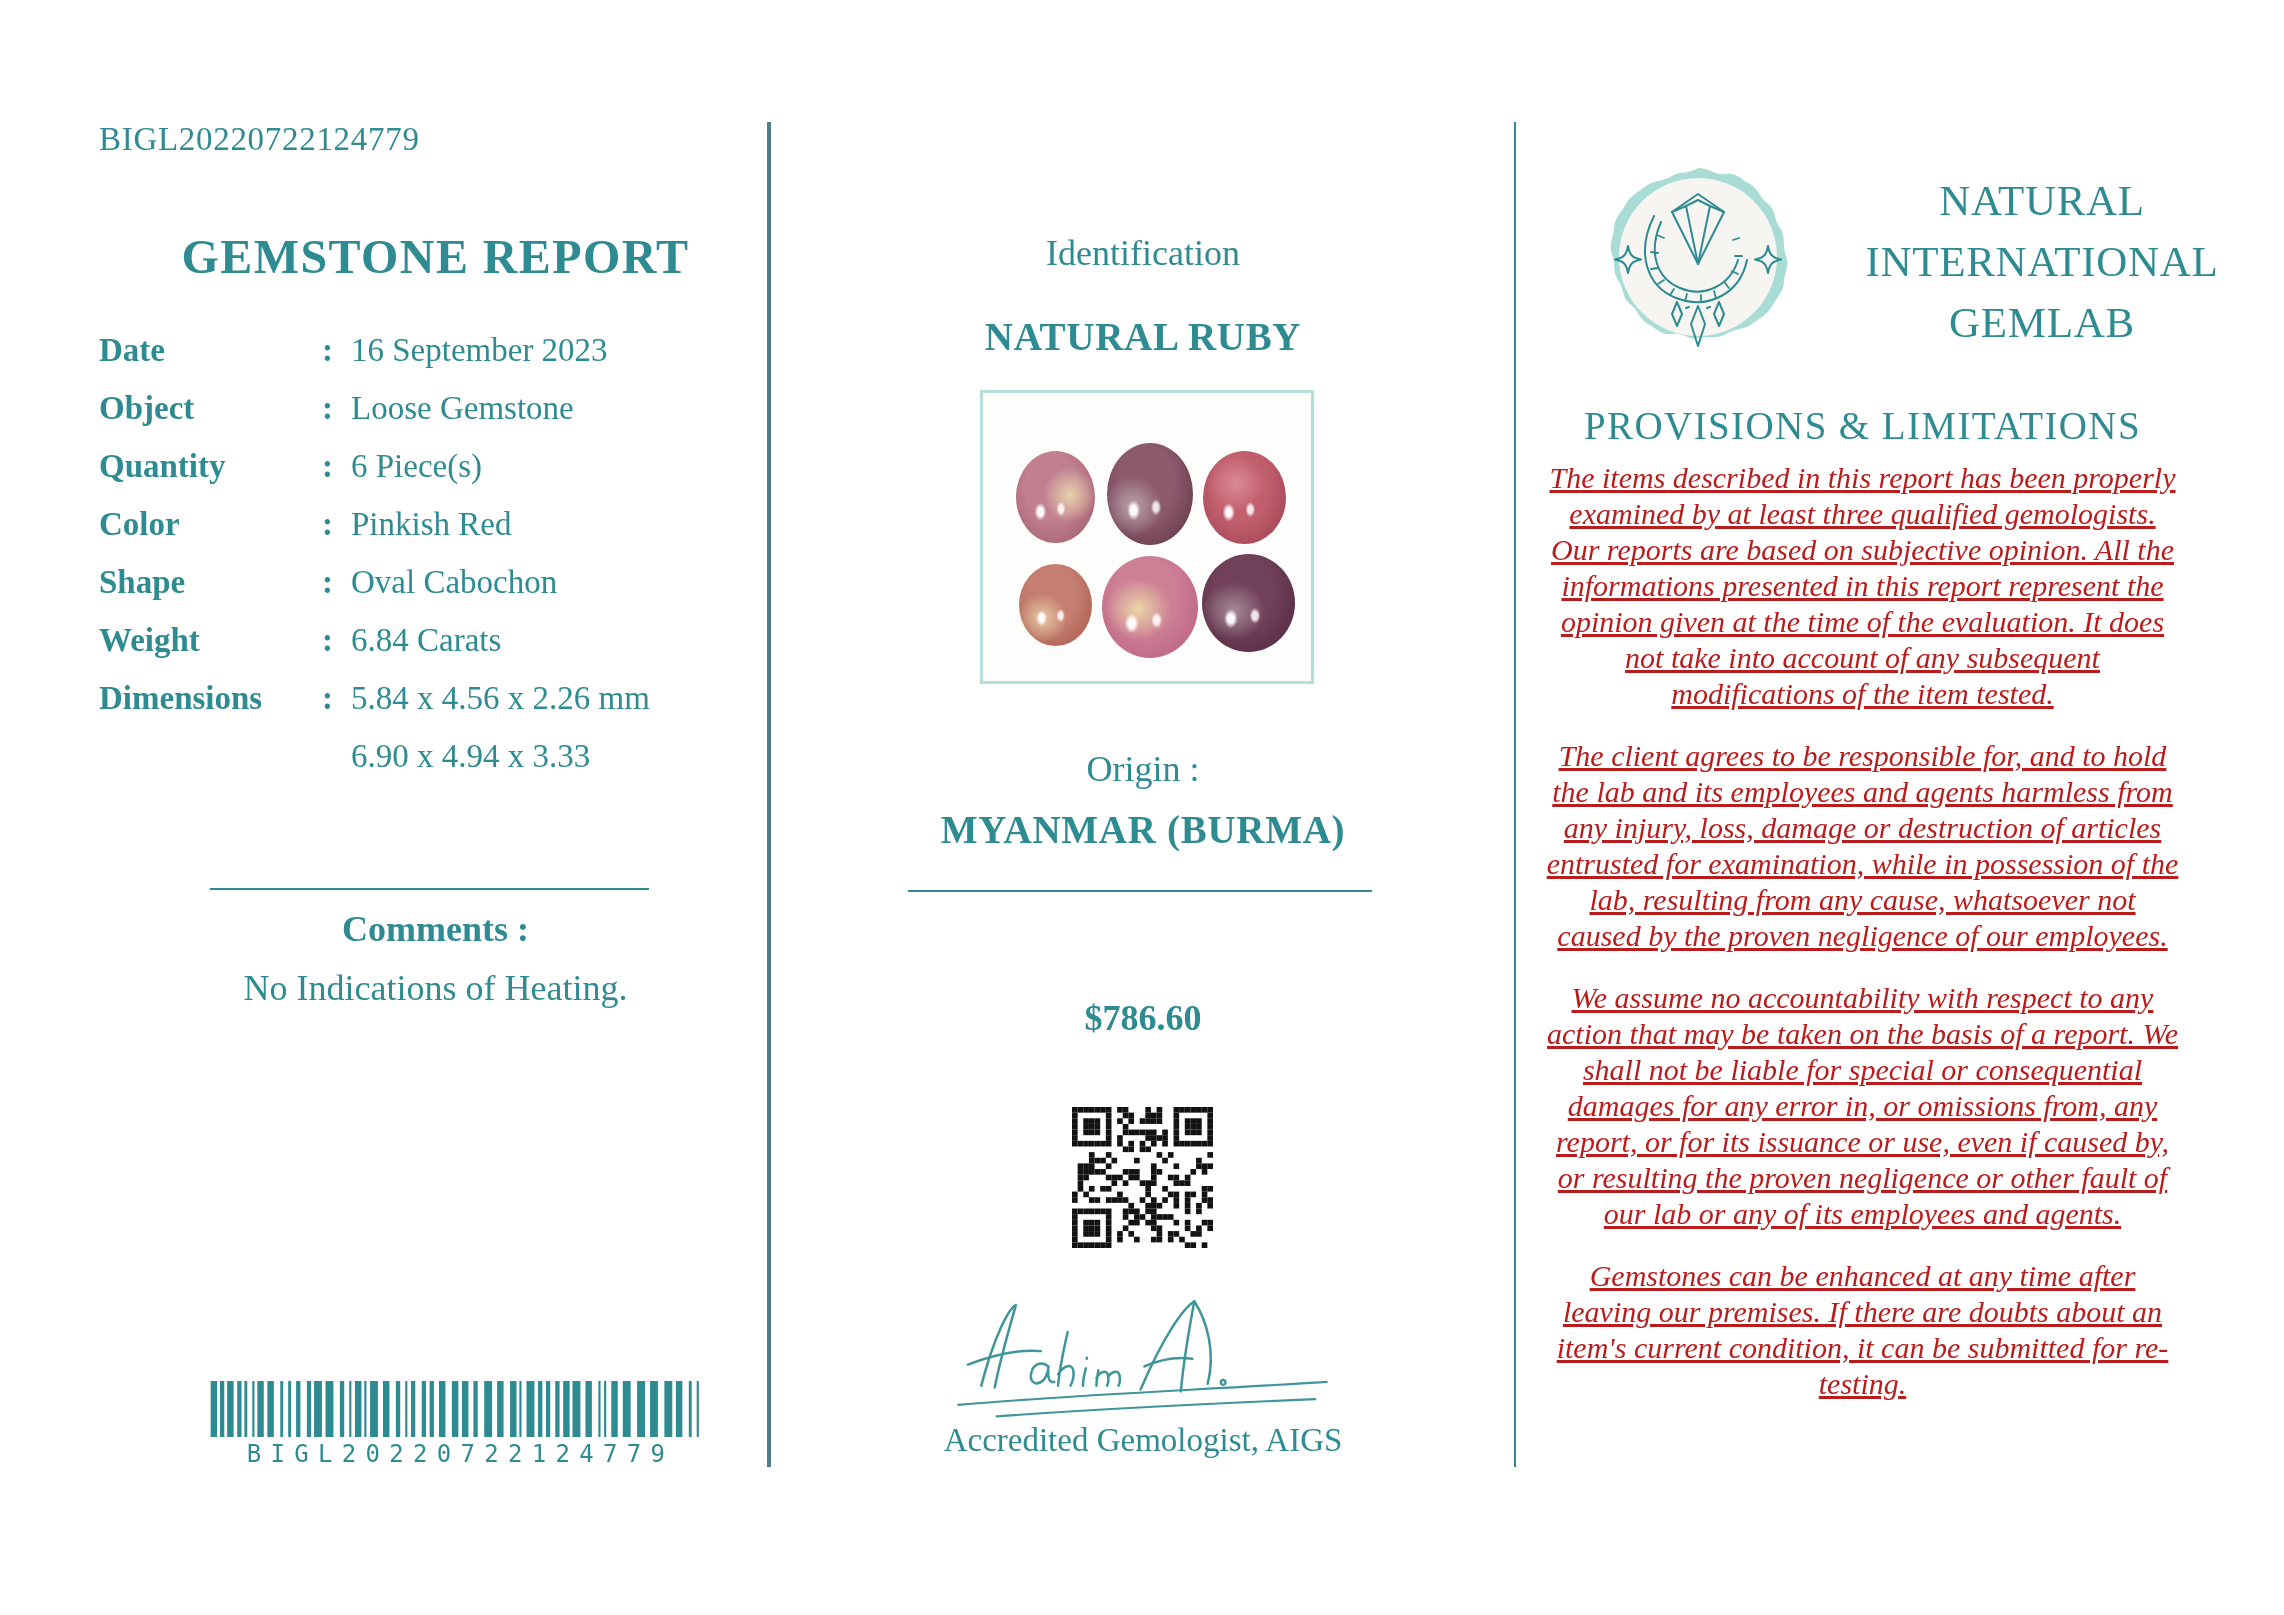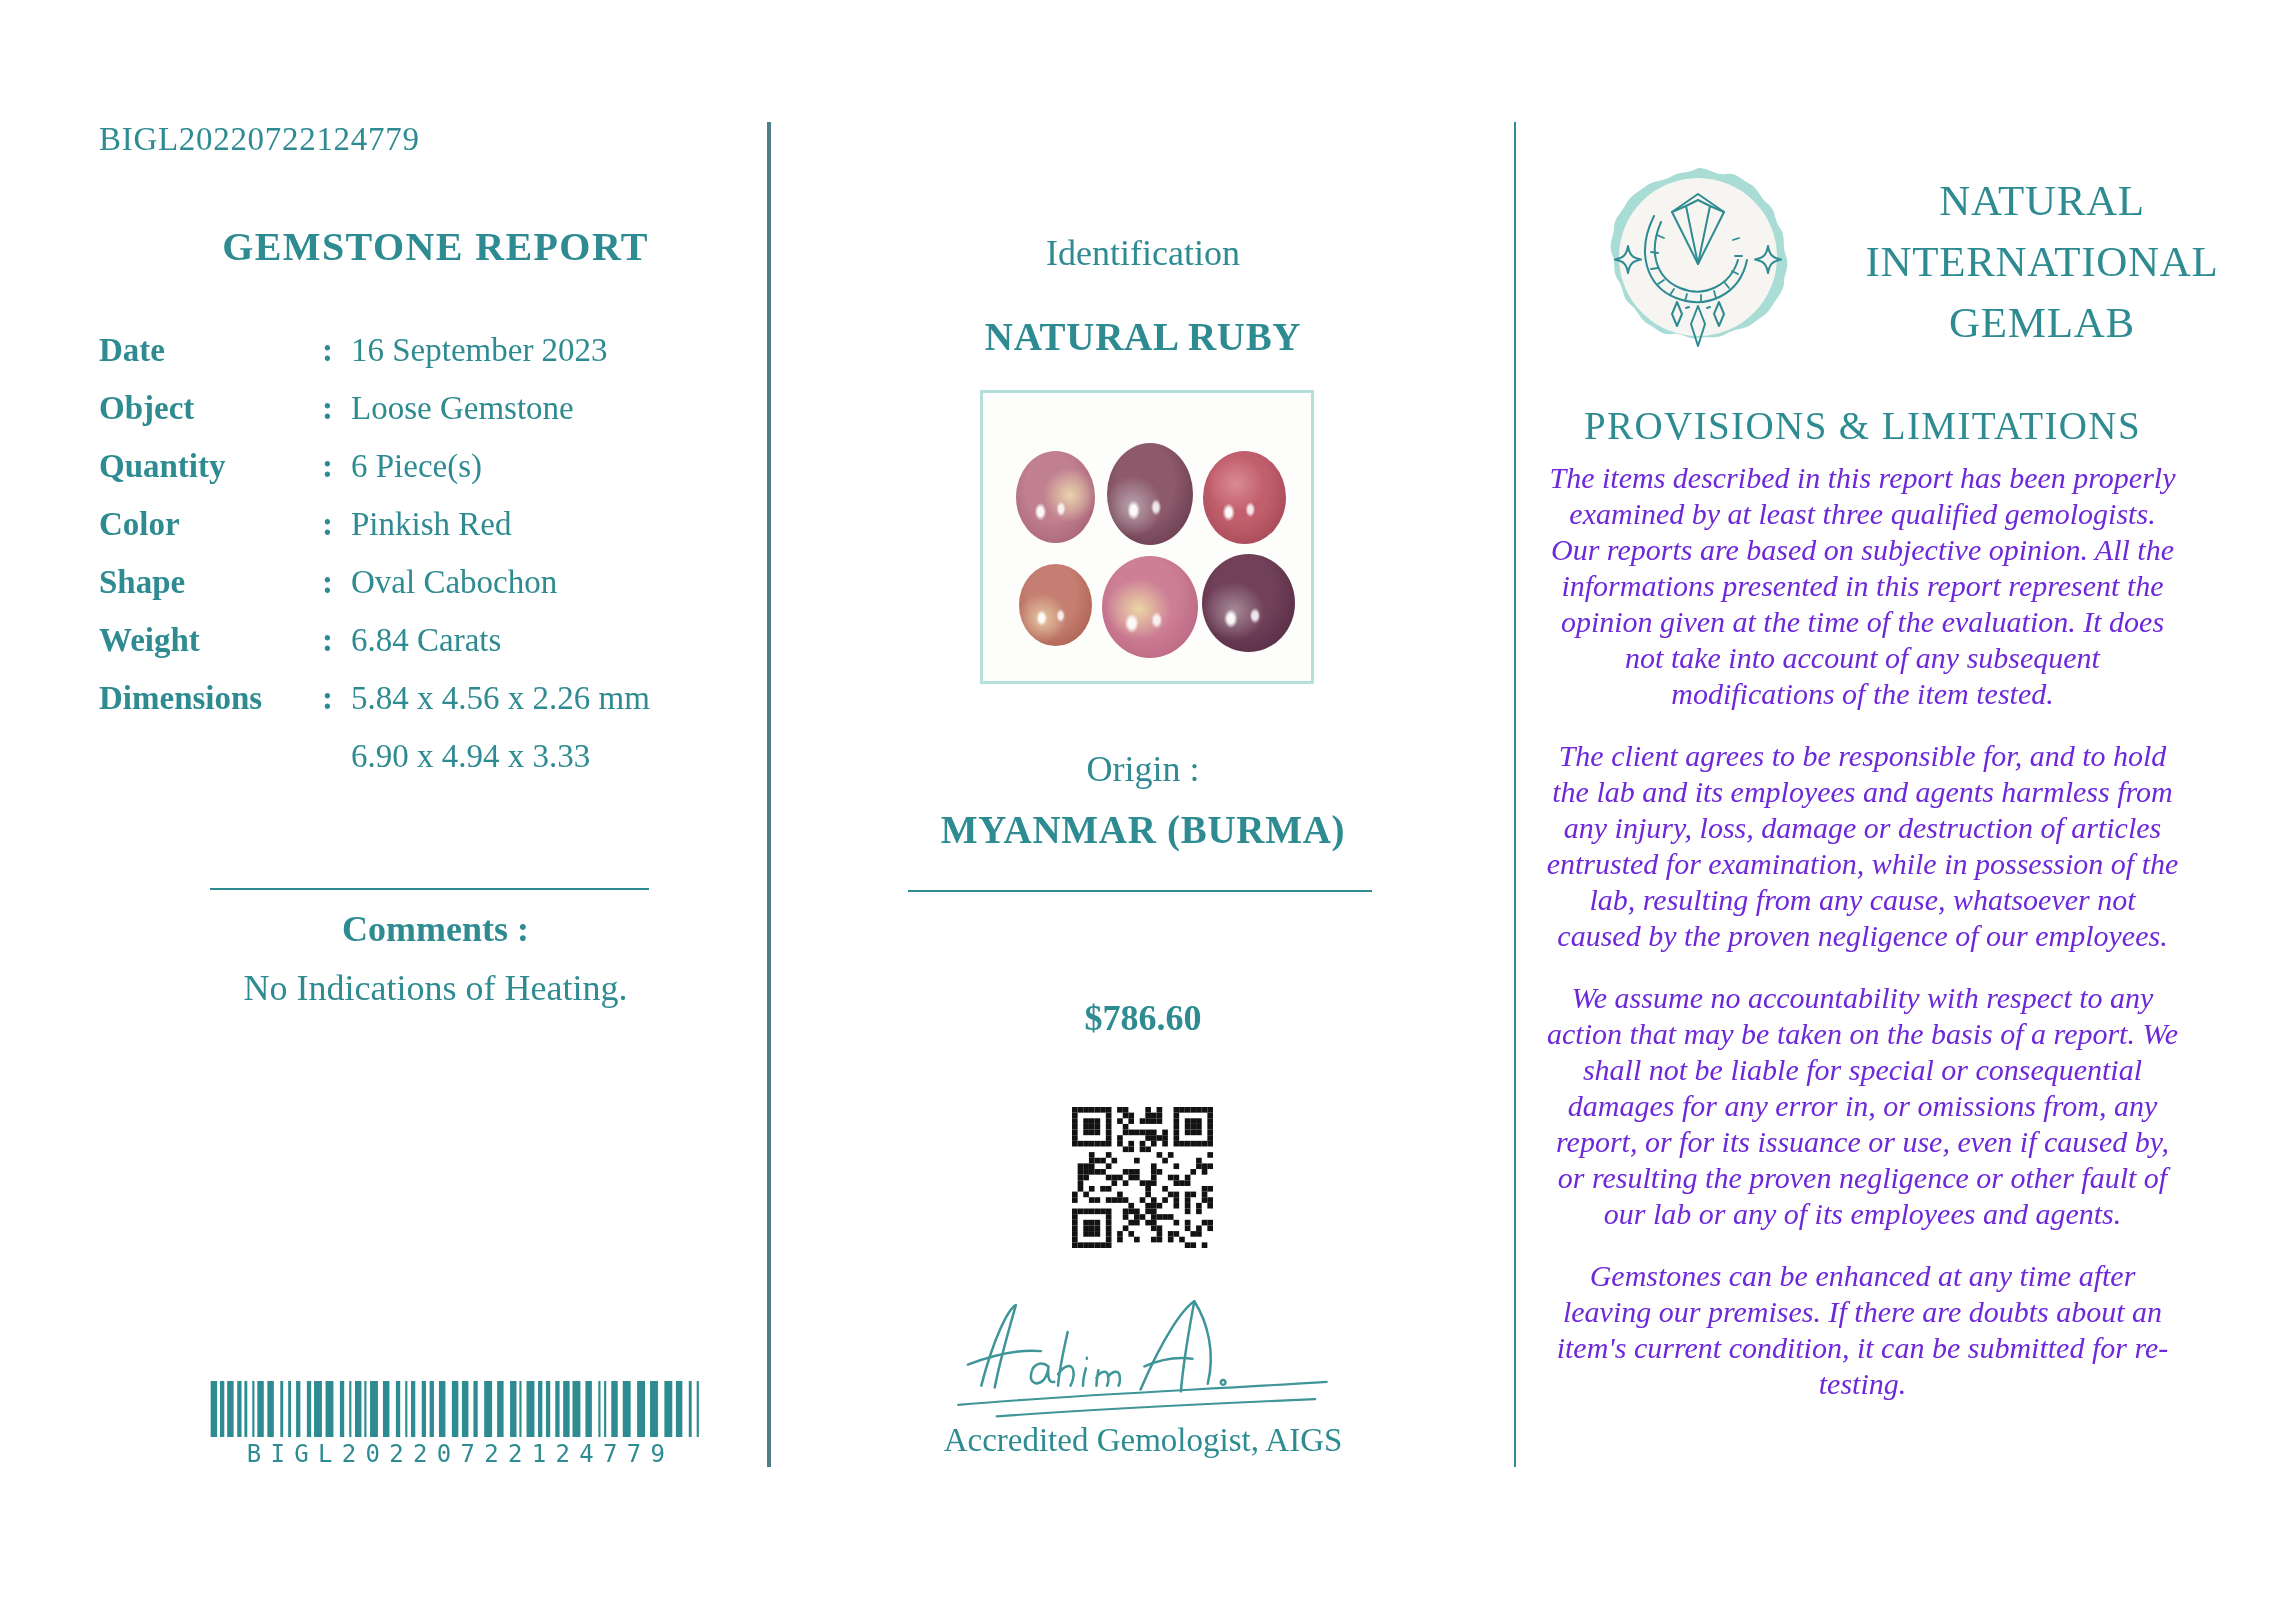--- a/index.html
+++ b/index.html
@@ -8,21 +8,21 @@
   .abs{position:absolute;}
   .center{text-align:center;}
 
   
   .vdivider{position:absolute;top:122px;height:1345px;}
   #divider-left{left:767px;width:3.6px;background:#4f7e88;}
   #divider-right{left:1514px;width:2.2px;background:#2e8b91;}
 
   
   #report-number{left:99px;top:121px;font-size:33px;letter-spacing:0.7px;}
-  #report-title{left:101px;top:223px;width:669px;font-size:40px;font-weight:700;letter-spacing:1.4px;}
+  #report-title{left:101px;top:229px;width:669px;font-size:48px;font-weight:700;letter-spacing:1.4px;}
   #details{left:99px;top:332px;width:647px;}
   .detail-row{display:flex;align-items:baseline;height:58px;font-size:33px;justify-content:center;}
   .detail-label{width:223px;font-weight:700;flex:0 0 auto;}
   .detail-colon{width:29px;font-weight:700;flex:0 0 auto;}
   .detail-value{flex:1;}
   .hrule{height:2.2px;background:#2e8b91;}
   #comments-rule{left:210px;top:888px;width:439px;}
   #comments-label{left:101px;top:908px;width:669px;font-size:36px;font-weight:700;}
   #comments-text{left:101px;top:967px;width:669px;font-size:36px;}
   #barcode{left:209px;top:1381px;width:503px;text-align:center;}
@@ -41,21 +41,21 @@
   #estimated-value{left:798px;top:997px;width:690px;font-size:36px;font-weight:700;}
   #qr-wrap{left:1072px;top:1107px;width:141px;height:141px;}
   #signature-wrap{left:941px;top:1282px;width:403px;height:144px;}
   #gemologist-title{left:798px;top:1422px;width:690px;font-size:33px;}
 
   
   #logo-wrap{left:1598px;top:160px;width:200px;height:200px;}
   #lab-title{left:1838px;top:170px;width:408px;font-size:43px;line-height:61px;letter-spacing:0.7px;}
   #provisions-title{left:1539px;top:403px;width:647px;font-size:39px;letter-spacing:1.4px;text-align:center;}
   #provisions{left:1546px;top:460px;width:633px;font-size:30px;line-height:36px;
-              font-style:italic;color:#6d28d9;text-align:center;}
+              font-style:italic;color:#b91c1c;text-align:center;text-decoration:underline;}
   #provisions p{margin:0 0 26px 0;}
 </style>
 </head>
 <body>
 
 <div class="page">
 
   <div class="vdivider" id="divider-left"></div>
   <div class="vdivider" id="divider-right"></div>
 

